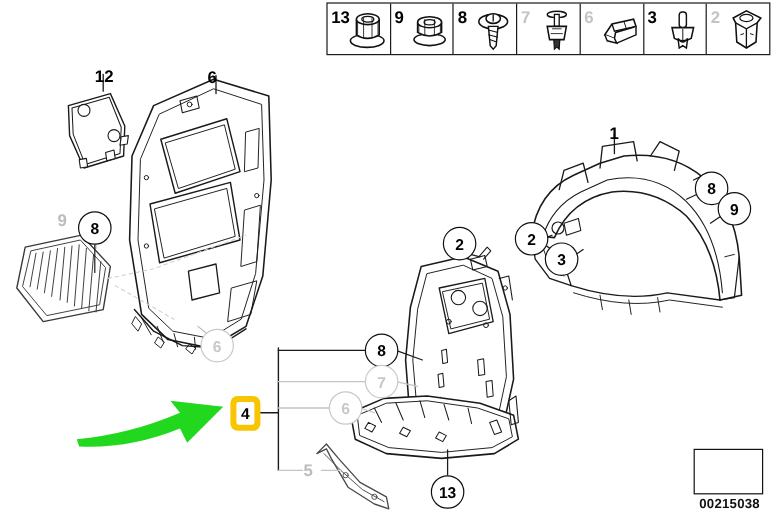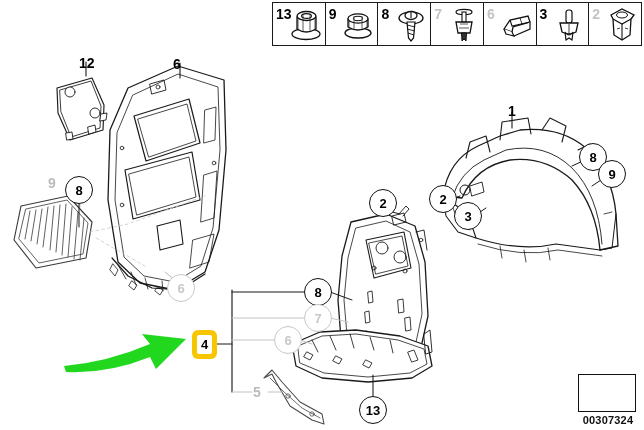--- a/index.html
+++ b/index.html
@@ -322,15 +322,15 @@
     </div>
   <div class="circ" style="left:598px;top:160px;width:28px;height:28px;">
       <span>9</span>
     </div>
 
   <div class="badge4">
     <i>4</i>
   </div>
 
   <div class="dirbox"></div>
-  <div class="dnum">00307324</div>
+  <div class="dnum">00215038</div>
 
 </div>
 
 </body></html>

